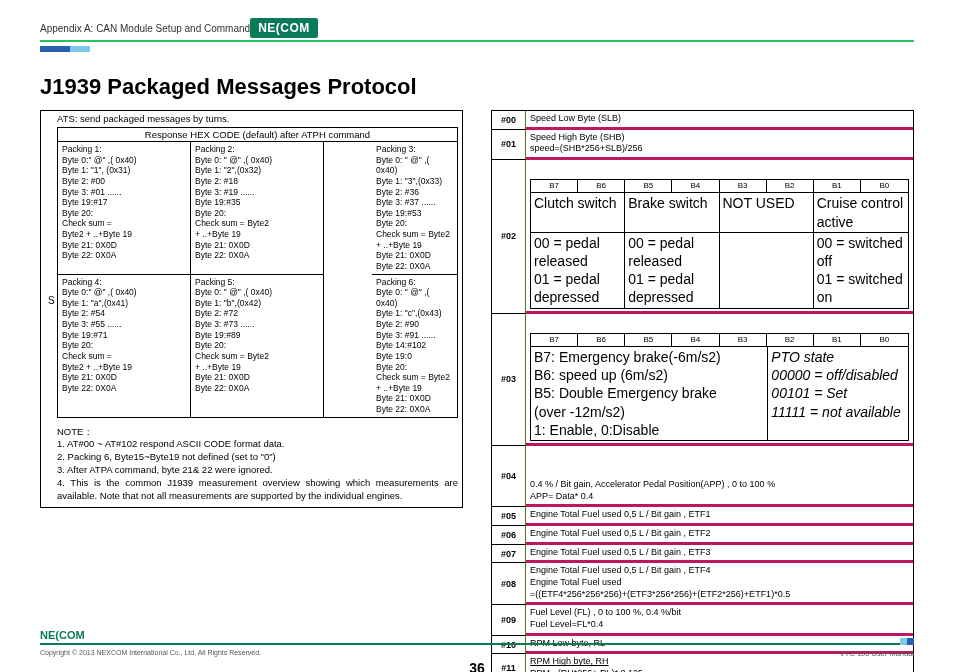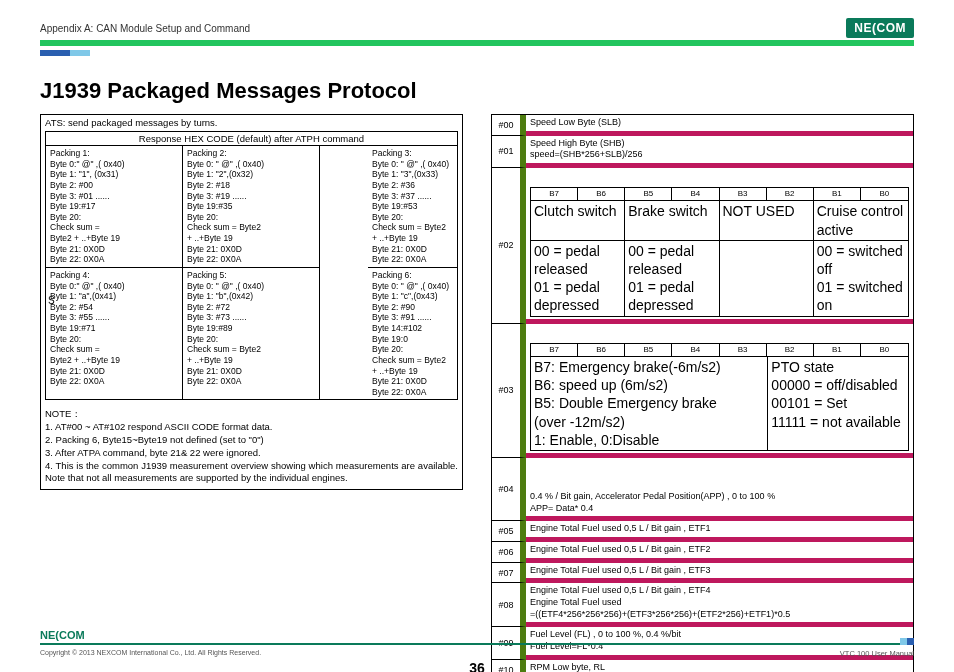--- a/index.html
+++ b/index.html
@@ -11,23 +11,22 @@
     height: 672px;
     position: relative;
     box-sizing: border-box;
   }
   .page {
     padding: 18px 40px 0 40px;
     box-sizing: border-box;
   }
   .header {
     display: flex;
-    justify-content: space-between;
     align-items: center;
-    border-bottom: 6px solid #22c55e;
+    border-bottom: 2px solid #22c55e;
     padding-bottom: 2px;
   }
   .header-left {
     font-size: 10px;
     color: #333;
   }
   .logo {
     background: #0a7a5a;
     color: #fff;
     font-weight: bold;
@@ -52,21 +51,21 @@
 
   .columns {
     display: flex;
     gap: 28px;
   }
   .col-left, .col-right { flex: 1; }
 
   .outer-box {
     border: 1px solid #000;
     font-size: 9px;
-    padding: 2px 4px 4px 4px;
+    padding: 2px 4px 4px 16px;
   }
   .ats-line { font-size: 9.5px; margin-bottom: 3px; }
   .resp-header {
     text-align: center;
     border: 1px solid #000;
     font-size: 9.5px;
     margin: 0 0 0 0;
     padding: 1px 0;
   }
   .side-s {
@@ -99,29 +98,30 @@
     text-align: justify;
   }
 
   .right-table {
     border: 1px solid #000;
     font-size: 9px;
     display: grid;
     grid-template-columns: 34px 1fr;
   }
   .rt-idx {
-    border-right: 6px solid #4d7c0f;
+    border-right: 1px solid #4d7c0f;
     border-bottom: 1px solid #000;
     display: flex;
     align-items: center;
     justify-content: center;
     padding: 2px 2px;
+    font-weight: bold;
   }
   .rt-body {
-    border-bottom: 5px solid #be185d;
+    border-bottom: 3px solid #be185d;
     padding: 2px 4px;
     line-height: 1.3;
   }
   .rt-idx.last, .rt-body.last { border-bottom: none; }
 
   .bit-row {
     display: grid;
     grid-template-columns: repeat(8, 1fr);
     border: 1px solid #000;
     margin-top: 17px;
@@ -334,21 +334,21 @@
             <div>B2</div>
             <div>B1</div>
             <div>B0</div>
           </div>
           <div class="sub-row r03a">
             <div style="white-space: pre-line;">B7: Emergency brake(-6m/s2)
 B6: speed up (6m/s2)
 B5: Double Emergency brake
 (over -12m/s2)
 1: Enable, 0:Disable</div>
-            <div style="white-space: pre-line;">PTO state
+            <div style="white-space: pre-line; font-style: italic;">PTO state
 00000 = off/disabled
 00101 = Set
 11111 = not available</div>
           </div>
         </div>
 
         <div class="rt-idx">#04</div>
         <div class="rt-body" style="white-space: pre-line; margin-top: 31px;">0.4 % / Bit gain, Accelerator Pedal Position(APP) , 0 to 100 %
 APP= Data* 0.4</div>
 

